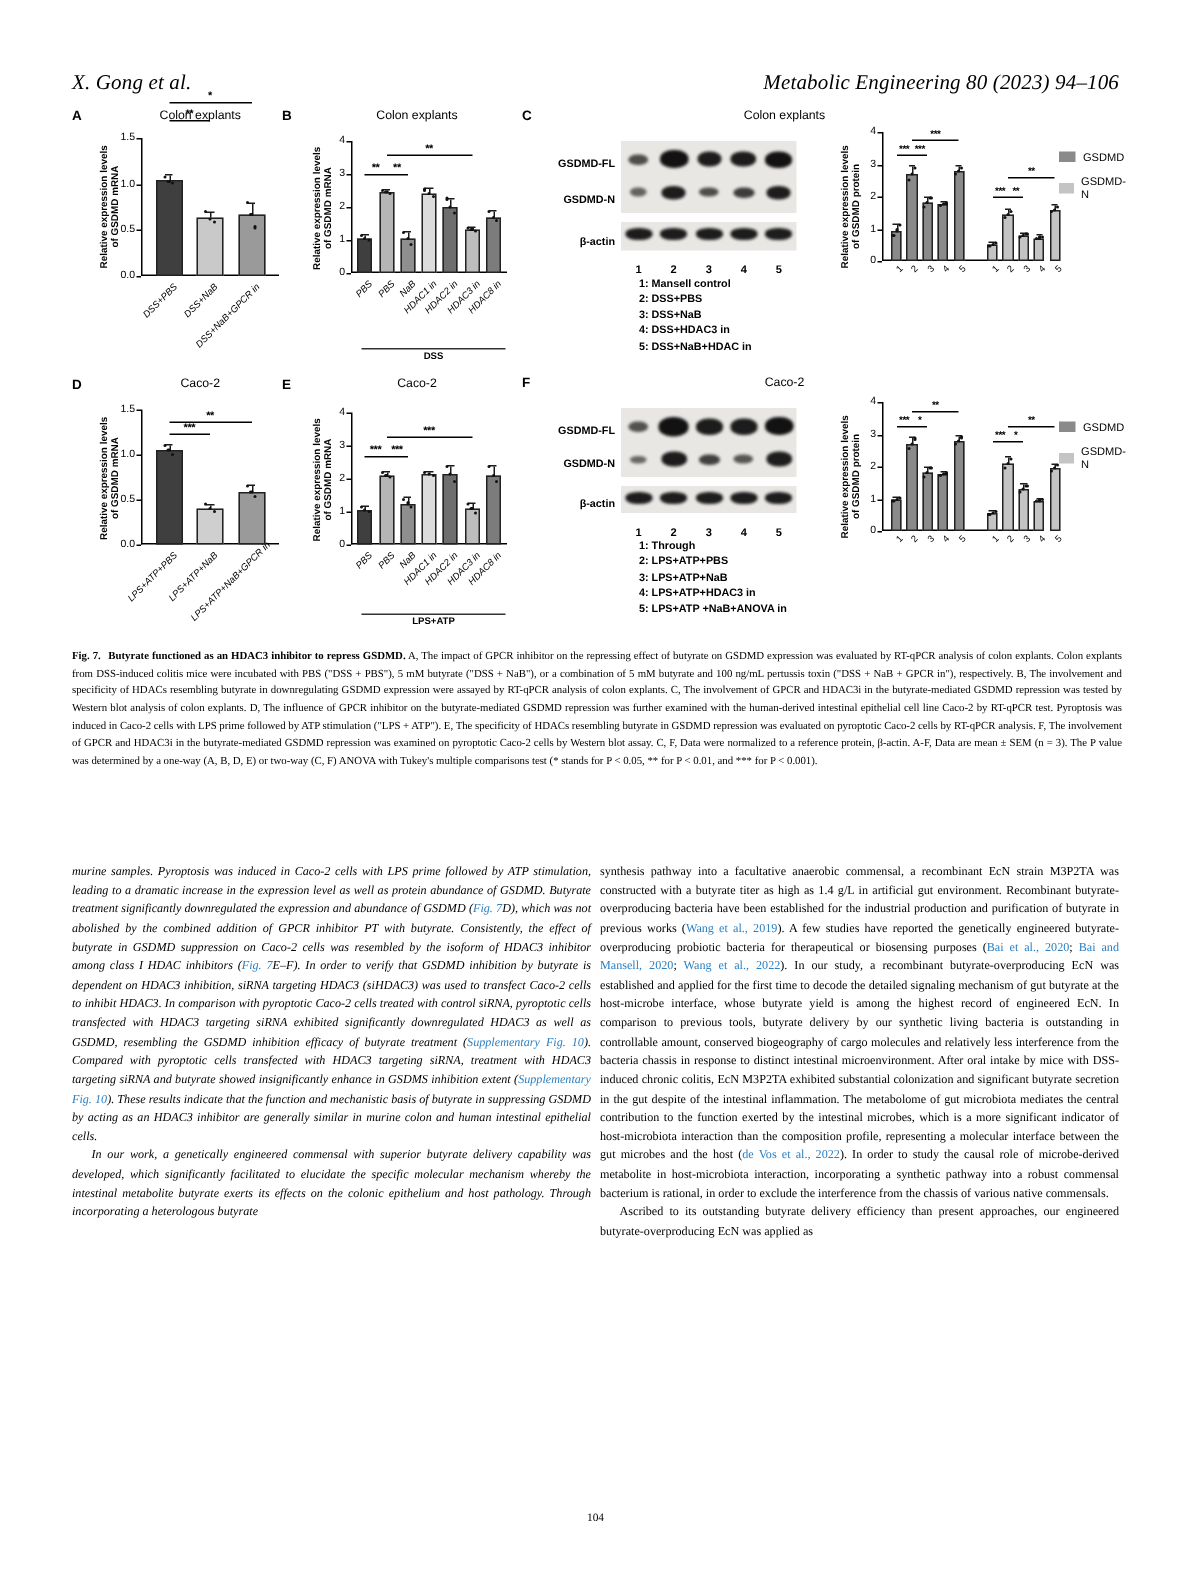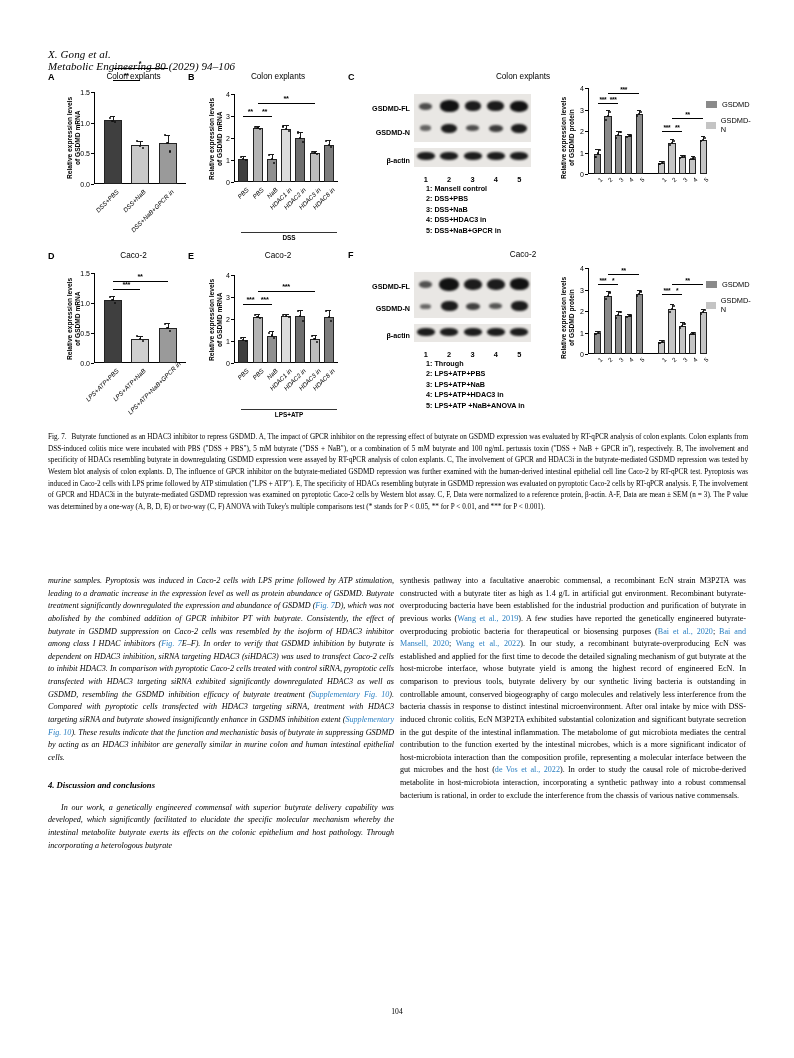--- a/index.html
+++ b/index.html
@@ -6,21 +6,21 @@
   body{
     width:794px;height:1058px;background:#ffffff;
     font-family:"Liberation Serif", serif;
     color:#000;position:relative;overflow:hidden;
   }
   .page{position:absolute;inset:0;padding:0;}
 
   
   .runhead{position:absolute;top:48px;left:48px;right:48px;
            display:flex;justify-content:space-between;align-items:baseline;
-           font-style:italic;font-size:11px;letter-spacing:.1px;flex-direction:column;}
+           font-style:italic;font-size:14px;letter-spacing:.1px;}
 
   
   .figure{position:absolute;top:66px;left:48px;width:700px;height:360px;}
   .panel{position:absolute;}
   .plabel{font-family:"Liberation Sans",sans-serif;font-size:9px;font-weight:700;}
   .ptitle{font-family:"Liberation Sans",sans-serif;font-size:8.2px;text-align:center;}
 
   
   .chart{position:relative;}
   .axisY{position:absolute;left:0;top:0;bottom:0;width:1px;background:#000;}
@@ -57,42 +57,42 @@
         filter:blur(1.05px);background:#121212;}
 
   
   .legend{position:absolute;font-family:"Liberation Sans",sans-serif;font-size:7.4px;}
   .legrow{display:flex;align-items:center;margin-bottom:7px;}
   .swatch{width:11px;height:7px;margin-right:5px;display:inline-block;}
 
   
   .caption{position:absolute;top:432px;left:48px;width:700px;
            font-size:7.2px;line-height:1.62;text-align:justify;}
-  .caption b{font-weight:400;}
+  .caption b{font-weight:700;}
 
   
   .col{position:absolute;top:575px;width:346px;font-size:8.1px;
        line-height:1.56;text-align:justify;hyphens:none;}
   .col.left{left:48px;font-style:italic;}
   .col.right{left:400px;}
   .col p{margin:0 0 0 0;text-indent:13px;}
   .col p.noind{text-indent:0;}
   .col h3{font-family:"Liberation Serif",serif;font-size:8.6px;font-weight:700;
           margin:15px 0 9px 0;}
   .xref{color:#2a7fc1;}
   .pageno{position:absolute;bottom:42px;left:0;right:0;text-align:center;font-size:7.6px;}
 </style>
 </head>
 <body>
 
 <div class="page">
 
   <div class="runhead">
     <span>X. Gong et al.</span>
-    <span>Metabolic Engineering 80 (2029) 94–106</span>
+    <span>Metabolic Engineering 80 (2023) 94–106</span>
   </div>
 
   <div class="figure">
 
     <div class="panel" style="left:0px;top:6px;width:150px;height:170px;">
       <div class="plabel" style="position:absolute;left:0;top:0;">A</div>
       <div class="ptitle" style="position:absolute;left:28px;top:0px;width:115px;">Colon explants</div>
       <div class="ylab" style="left:18px;top:22px;height:88px;width:18px;">Relative expression levels<br>of GSDMD mRNA</div>
       <div class="chart" id="chartA" style="position:absolute;left:46px;top:20px;width:92px;height:92px;">
         <div class="axisY"></div>
@@ -242,21 +242,21 @@
             <div class="lanenum" style="left: 94.1px; top: 109px; width: 14px;">2</div>
             <div class="lanenum" style="left: 117.5px; top: 109px; width: 14px;">3</div>
             <div class="lanenum" style="left: 140.9px; top: 109px; width: 14px;">4</div>
             <div class="lanenum" style="left: 164.3px; top: 109px; width: 14px;">5</div>
           </div>
         <div class="blotkey" style="left:78px;top:118px;" id="cKey">
             <div>1: Mansell control</div>
             <div>2: DSS+PBS</div>
             <div>3: DSS+NaB</div>
             <div>4: DSS+HDAC3 in</div>
-            <div>5: DSS+NaB+GPCR in</div>
+            <div>5: DSS+NaB+HDAC in</div>
           </div>
       </div>
 
       <div class="ylab" style="left:212px;top:28px;height:88px;width:18px;">Relative expression levels<br>of GSDMD protein</div>
       <div class="chart" id="chartC" style="position:absolute;left:240px;top:22px;width:108px;height:86px;">
         <div class="axisY"></div>
           <div class="axisX"></div>
       <div class="tick" style="top: 86px;"></div>
           <div class="ticklbl" style="top: 86px; left: -24px; width: 20px;">0</div>
           <div class="tick" style="top: 64.5px;"></div>
@@ -635,22 +635,22 @@
     </div>
   </div>
 
   <div class="caption">
     <b>Fig. 7.</b>
     <b style="margin-left:3px;">Butyrate functioned as an HDAC3 inhibitor to repress GSDMD.</b><span> A, The impact of GPCR inhibitor on the repressing effect of butyrate on GSDMD expression was evaluated by RT-qPCR analysis of colon explants. Colon explants from DSS-induced colitis mice were incubated with PBS ("DSS + PBS"), 5 mM butyrate ("DSS + NaB"), or a combination of 5 mM butyrate and 100 ng/mL pertussis toxin ("DSS + NaB + GPCR in"), respectively. B, The involvement and specificity of HDACs resembling butyrate in downregulating GSDMD expression were assayed by RT-qPCR analysis of colon explants. C, The involvement of GPCR and HDAC3i in the butyrate-mediated GSDMD repression was tested by Western blot analysis of colon explants. D, The influence of GPCR inhibitor on the butyrate-mediated GSDMD repression was further examined with the human-derived intestinal epithelial cell line Caco-2 by RT-qPCR test. Pyroptosis was induced in Caco-2 cells with LPS prime followed by ATP stimulation ("LPS + ATP"). E, The specificity of HDACs resembling butyrate in GSDMD repression was evaluated on pyroptotic Caco-2 cells by RT-qPCR analysis. F, The involvement of GPCR and HDAC3i in the butyrate-mediated GSDMD repression was examined on pyroptotic Caco-2 cells by Western blot assay. C, F, Data were normalized to a reference protein, β-actin. A-F, Data are mean ± SEM (n = 3). The P value was determined by a one-way (A, B, D, E) or two-way (C, F) ANOVA with Tukey's multiple comparisons test (* stands for P &lt; 0.05, ** for P &lt; 0.01, and *** for P &lt; 0.001).</span>
   </div>
 
   <div class="col left">
     <p class="noind"><span>murine samples. Pyroptosis was induced in Caco-2 cells with LPS prime followed by ATP stimulation, leading to a dramatic increase in the expression level as well as protein abundance of GSDMD. Butyrate treatment significantly downregulated the expression and abundance of GSDMD (</span><span class="xref">Fig. 7</span><span>D), which was not abolished by the combined addition of GPCR inhibitor PT with butyrate. Consistently, the effect of butyrate in GSDMD suppression on Caco-2 cells was resembled by the isoform of HDAC3 inhibitor among class I HDAC inhibitors (</span><span class="xref">Fig. 7</span><span>E–F). In order to verify that GSDMD inhibition by butyrate is dependent on HDAC3 inhibition, siRNA targeting HDAC3 (siHDAC3) was used to transfect Caco-2 cells to inhibit HDAC3. In comparison with pyroptotic Caco-2 cells treated with control siRNA, pyroptotic cells transfected with HDAC3 targeting siRNA exhibited significantly downregulated HDAC3 as well as GSDMD, resembling the GSDMD inhibition efficacy of butyrate treatment (</span><span class="xref">Supplementary Fig. 10</span><span>). Compared with pyroptotic cells transfected with HDAC3 targeting siRNA, treatment with HDAC3 targeting siRNA and butyrate showed insignificantly enhance in GSDMS inhibition extent (</span><span class="xref">Supplementary Fig. 10</span><span>). These results indicate that the function and mechanistic basis of butyrate in suppressing GSDMD by acting as an HDAC3 inhibitor are generally similar in murine colon and human intestinal epithelial cells.</span></p>
-    <h3>4.  Discussion and conclusions</h3>
     <p>In our work, a genetically engineered commensal with superior butyrate delivery capability was developed, which significantly facilitated to elucidate the specific molecular mechanism whereby the intestinal metabolite butyrate exerts its effects on the colonic epithelium and host pathology. Through incorporating a heterologous butyrate</p>
   </div>
 
   <div class="col right">
     <p class="noind"><span>synthesis pathway into a facultative anaerobic commensal, a recombinant EcN strain M3P2TA was constructed with a butyrate titer as high as 1.4 g/L in artificial gut environment. Recombinant butyrate-overproducing bacteria have been established for the industrial production and purification of butyrate in previous works (</span><span class="xref">Wang et al., 2019</span><span>). A few studies have reported the genetically engineered butyrate-overproducing probiotic bacteria for therapeutical or biosensing purposes (</span><span class="xref">Bai et al., 2020</span><span>; </span><span class="xref">Bai and Mansell, 2020</span><span>; </span><span class="xref">Wang et al., 2022</span><span>). In our study, a recombinant butyrate-overproducing EcN was established and applied for the first time to decode the detailed signaling mechanism of gut butyrate at the host-microbe interface, whose butyrate yield is among the highest record of engineered EcN. In comparison to previous tools, butyrate delivery by our synthetic living bacteria is outstanding in controllable amount, conserved biogeography of cargo molecules and relatively less interference from the bacteria chassis in response to distinct intestinal microenvironment. After oral intake by mice with DSS-induced chronic colitis, EcN M3P2TA exhibited substantial colonization and significant butyrate secretion in the gut despite of the intestinal inflammation. The metabolome of gut microbiota mediates the central contribution to the function exerted by the intestinal microbes, which is a more significant indicator of host-microbiota interaction than the composition profile, representing a molecular interface between the gut microbes and the host (</span><span class="xref">de Vos et al., 2022</span><span>). In order to study the causal role of microbe-derived metabolite in host-microbiota interaction, incorporating a synthetic pathway into a robust commensal bacterium is rational, in order to exclude the interference from the chassis of various native commensals.</span></p>
+    <p>Ascribed to its outstanding butyrate delivery efficiency than present approaches, our engineered butyrate-overproducing EcN was applied as</p>
   </div>
 
   <div class="pageno">104</div>
 </div>
 
 </body></html>

